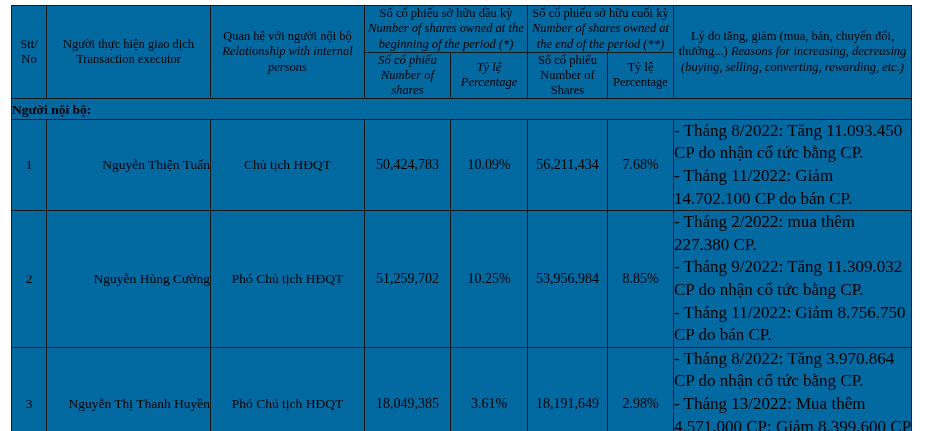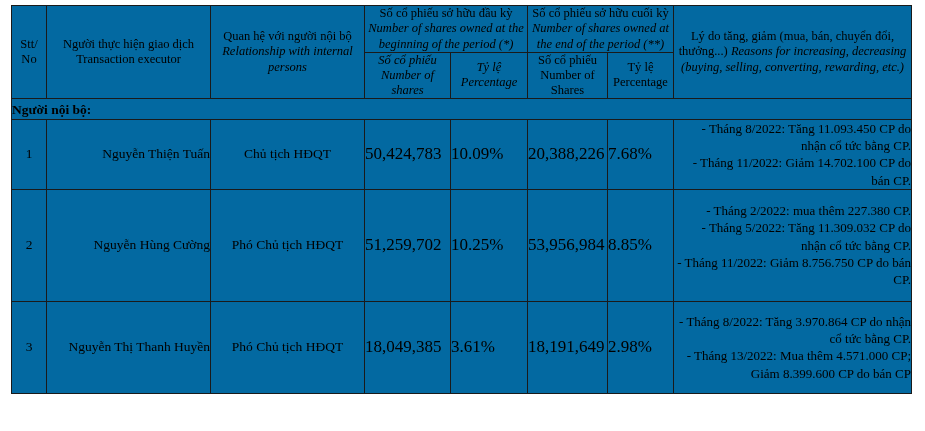--- a/index.html
+++ b/index.html
@@ -82,27 +82,27 @@
     font-size: 13.5px;
     padding: 2px 4px 2px 6px;
   }
   .c-rel {
     text-align: center;
     font-size: 13.5px;
     padding: 2px 4px;
     margin-left: 14px;
   }
   .c-num {
+    text-align: center;
+    font-size: 14px;
+    padding: 2px 3px;
+  }
+  .c-reason {
     text-align: left;
     font-size: 17px;
-    padding: 2px 3px;
-  }
-  .c-reason {
-    text-align: right;
-    font-size: 13px;
     line-height: 1.33;
     padding: 3px 5px 3px 6px;
     vertical-align: top;
   }
   .c-reason .line { display: block; }
 </style>
 </head>
 <body>
 
 <div id="sheet">
@@ -167,38 +167,38 @@
         <td colspan="8">
           <span class="group-label">Người nội bộ:</span>
         </td>
       </tr>
       <tr style="height:70px">
         <td class="c-stt">1</td>
         <td class="c-name">Nguyễn Thiện Tuấn</td>
         <td class="c-rel">Chủ tịch HĐQT</td>
         <td class="c-num">50,424,783</td>
         <td class="c-num">10.09%</td>
-        <td class="c-num">20,388,226</td>
+        <td class="c-num">56,211,434</td>
         <td class="c-num">7.68%</td>
         <td class="c-reason">
             <span class="line">- Tháng 8/2022: Tăng 11.093.450 CP do nhận cổ tức bằng CP.</span>
             <span class="line">- Tháng 11/2022: Giảm 14.702.100 CP do bán CP.</span>
           </td>
       </tr>
       <tr style="height:112px">
         <td class="c-stt">2</td>
         <td class="c-name">Nguyễn Hùng Cường</td>
         <td class="c-rel">Phó Chủ tịch HĐQT</td>
         <td class="c-num">51,259,702</td>
         <td class="c-num">10.25%</td>
         <td class="c-num">53,956,984</td>
         <td class="c-num">8.85%</td>
         <td class="c-reason">
             <span class="line">- Tháng 2/2022: mua thêm 227.380 CP.</span>
-            <span class="line">- Tháng 5/2022: Tăng 11.309.032 CP do nhận cổ tức bằng CP.</span>
+            <span class="line">- Tháng 9/2022: Tăng 11.309.032 CP do nhận cổ tức bằng CP.</span>
             <span class="line">- Tháng 11/2022: Giảm 8.756.750 CP do bán CP.</span>
           </td>
       </tr>
       <tr style="height:92px">
         <td class="c-stt">3</td>
         <td class="c-name">Nguyễn Thị Thanh Huyền</td>
         <td class="c-rel">Phó Chủ tịch HĐQT</td>
         <td class="c-num">18,049,385</td>
         <td class="c-num">3.61%</td>
         <td class="c-num">18,191,649</td>

